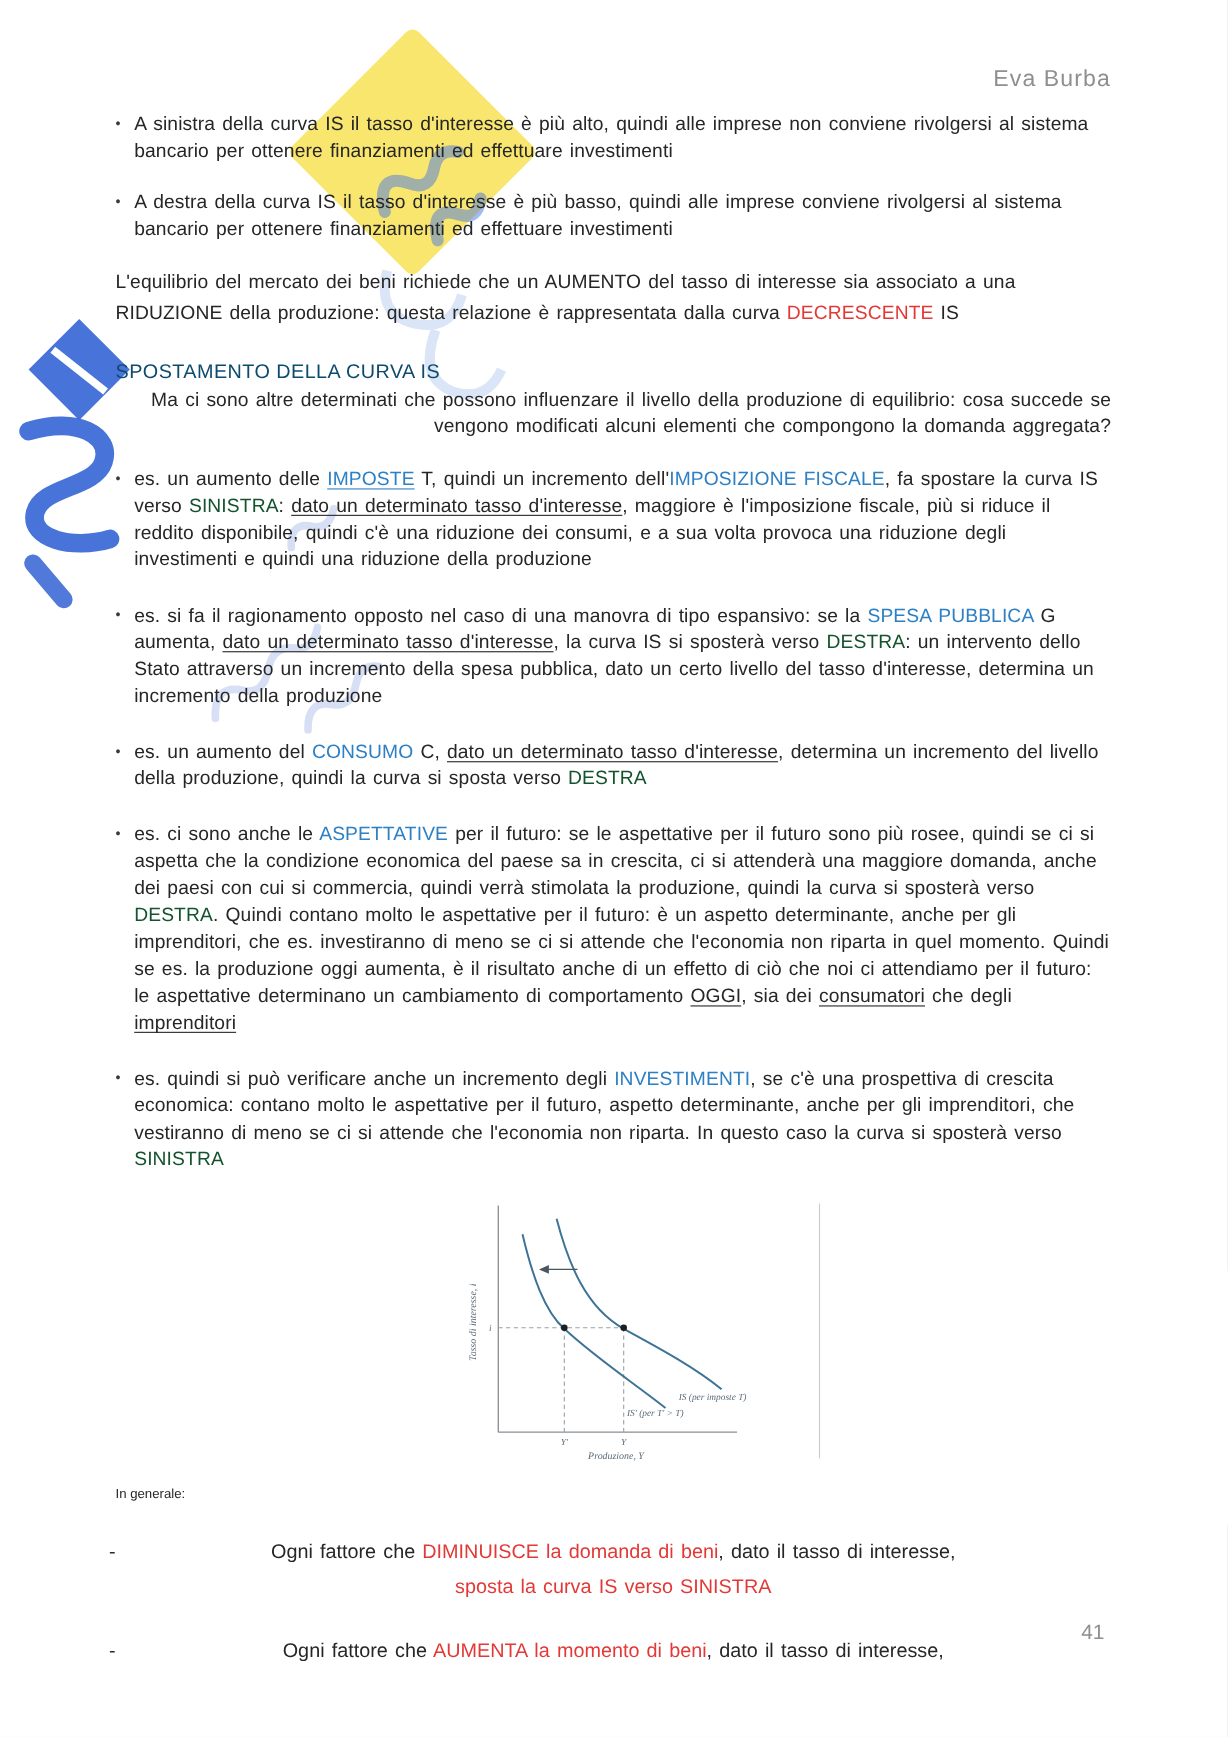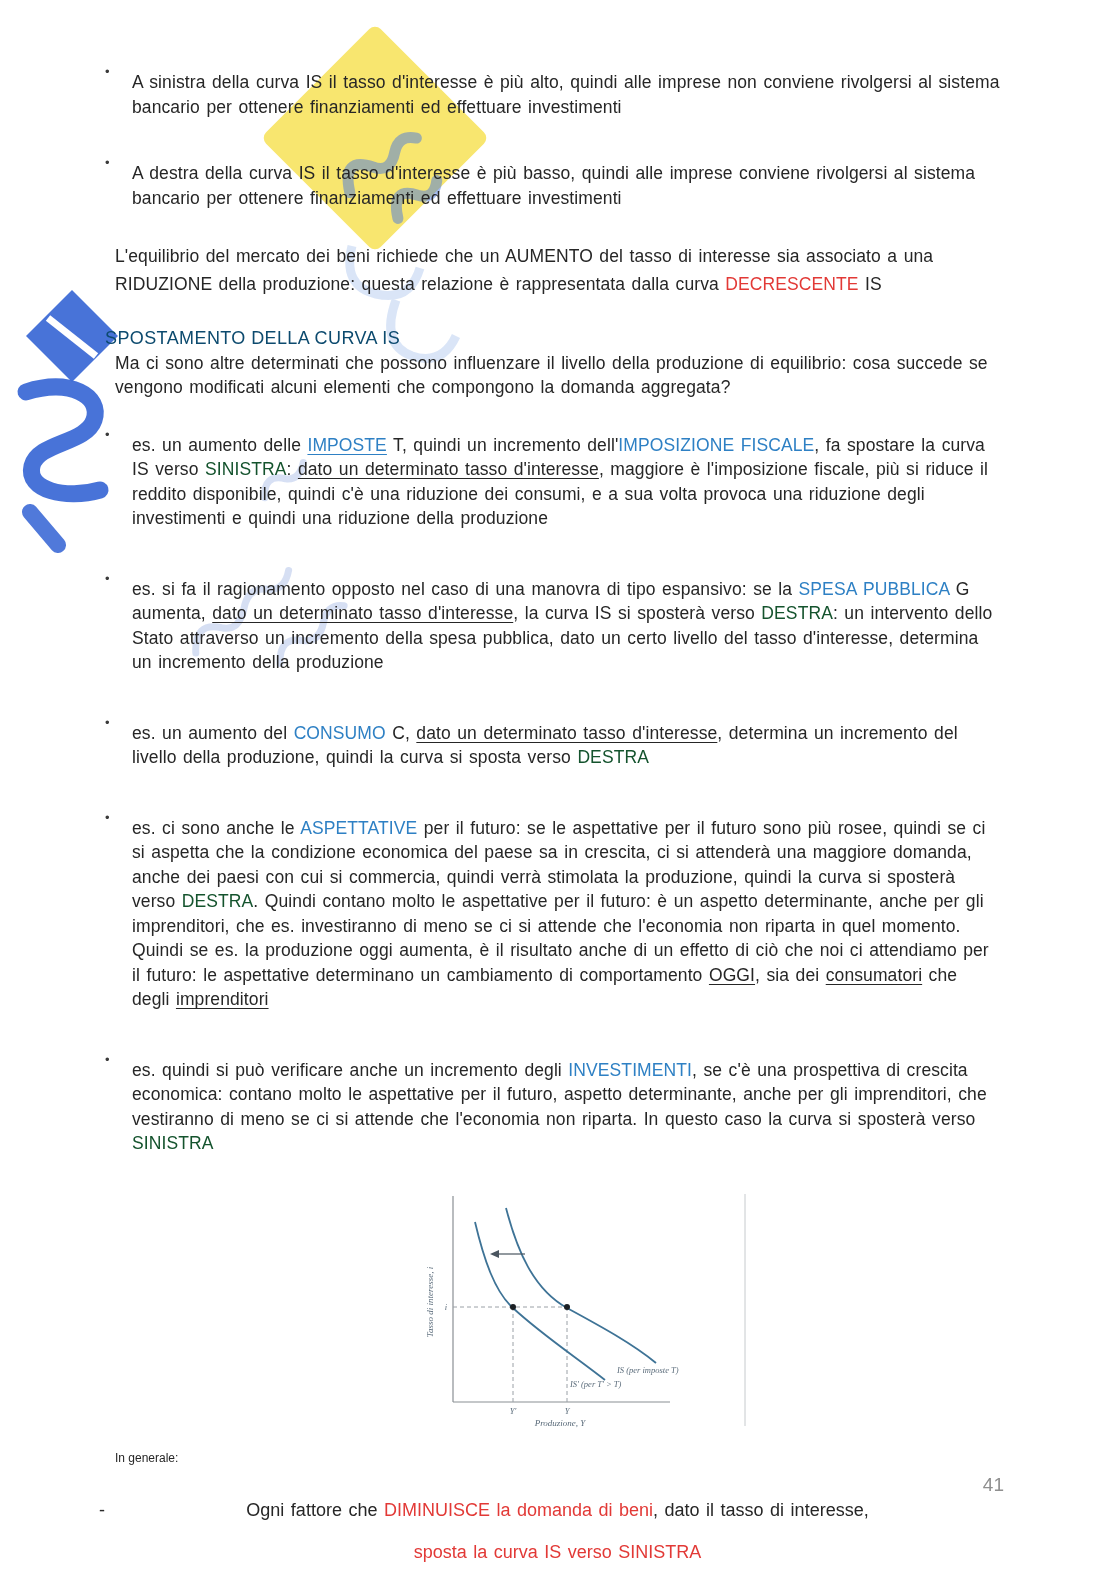--- a/index.html
+++ b/index.html
@@ -11,34 +11,34 @@
     overflow:hidden;
     font-family:"Liberation Sans","DejaVu Sans",sans-serif;
     color:#262626;
   }
   .wm{position:absolute;left:0;top:0;z-index:0;pointer-events:none;}
   .content{position:relative;z-index:1;padding:60px 106px 0 105px;}
   .author{
     margin:0 0 16px 0;text-align:right;
     font-size:21px;font-weight:300;letter-spacing:1px;color:#8f8f8f;line-height:24px;
   }
-  p{margin:10px;}
+  p{margin:0;}
   .body-text{font-size:17.5px;line-height:1.4;word-spacing:1.5px;letter-spacing:0.1px;}
   .bullet{display:flex;margin-bottom:22px;}
   .bullet .marker{flex:0 0 17px;font-size:13px;line-height:24.5px;color:#3a3a3a;}
   .btext{width:888px;}
   .eq{
     margin-top:2px;text-align:left;line-height:1.62;
     font-size:17.5px;word-spacing:1.5px;letter-spacing:0.1px;
   }
   .sec-heading{
     margin:27px 0 0 0;font-size:18px;font-weight:400;letter-spacing:0.4px;
     color:#0c4a6e;line-height:24px;
   }
-  .lead{margin-top:1px;}
+  .lead{margin-top:1px;text-align:right;}
   .es-list{margin-top:23px;}
   .es-list .bullet{margin-bottom:26px;}
   .seg-red{color:#e23936;}
   .seg-term{color:#2e80c4;}
   .seg-dir{color:#14532d;}
   .seg-u{text-decoration:underline;text-decoration-thickness:1.4px;text-underline-offset:3px;}
   .figure{position:relative;width:100%;height:244px;margin-top:16px;}
   .chart-svg{position:absolute;left:315px;top:0;}
   .chart-label{font-family:"Liberation Serif","DejaVu Serif",serif;font-style:italic;fill:#5a6b7a;}
   .general-intro{margin-top:10px;font-size:12px;line-height:24px;}
@@ -71,20 +71,21 @@
     </g>
     <g stroke="#bccbec" stroke-width="7" fill="none" opacity="0.6" stroke-linecap="round" transform="rotate(-38 250 560)">
       <path d="M 150,600 q 18,-26 36,-4 q 12,14 30,-2 q 16,-14 30,0 q 12,12 28,-2"></path>
       <path d="M 210,660 q 16,-22 32,-4 q 12,12 28,-2 q 14,-12 26,0"></path>
       <path d="M 300,520 q 14,-20 28,-2 q 10,10 24,-2"></path>
     </g>
   </svg>
 
   <div class="content">
 
+    <p class="author">Eva Burba</p>
 
     <div class="bullet body-text">
       <span class="marker">•</span>
       <p class="btext"><span>A sinistra della curva IS il tasso d'interesse è più alto, quindi alle imprese non conviene rivolgersi al sistema bancario per ottenere finanziamenti ed effettuare investimenti</span></p>
     </div>
     <div class="bullet body-text">
       <span class="marker">•</span>
       <p class="btext"><span>A destra della curva IS il tasso d'interesse è più basso, quindi alle imprese conviene rivolgersi al sistema bancario per ottenere finanziamenti ed effettuare investimenti</span></p>
     </div>
 

